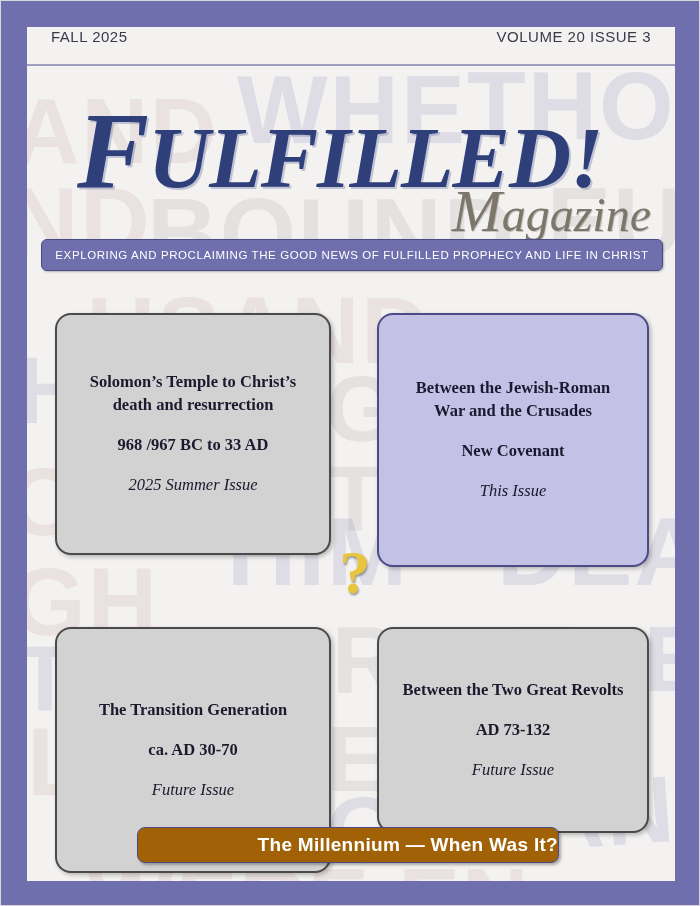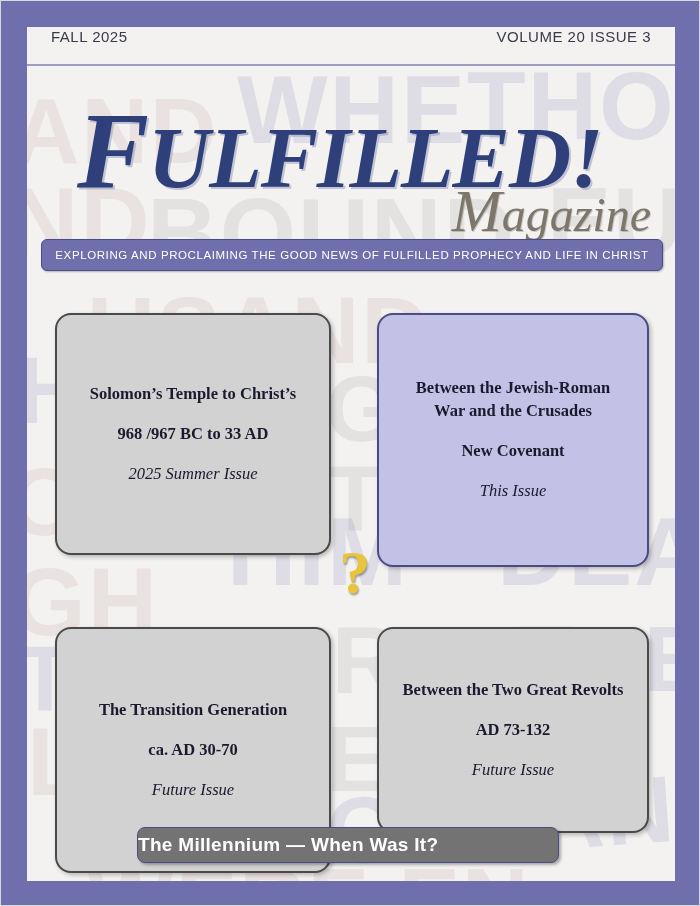--- a/index.html
+++ b/index.html
@@ -216,26 +216,26 @@
     text-shadow: 1px 2px 2px rgba(0,0,0,0.35);
     line-height: 1;
   }
   
   .banner {
     position: absolute;
     left: 110px;
     top: 800px;
     width: 420px;
     height: 34px;
-    background: #737373;
+    background: #a16207;
     border: 1px solid #4b4b86;
     border-radius: 8px;
     display: flex;
     align-items: center;
-    justify-content: flex-start;
+    justify-content: flex-end;
     box-shadow: 2px 2px 3px rgba(0,0,0,0.3);
   }
   .banner span {
     color: #ffffff;
     font-family: "Liberation Sans", sans-serif;
     font-weight: bold;
     font-size: 19px;
     letter-spacing: 0.3px;
   }
 </style>
@@ -286,20 +286,21 @@
     </div>
 
     <div class="tagline">
       <span>Exploring and proclaiming the good news of fulfilled prophecy and life in Christ</span>
     </div>
 
     <div class="cards">
 
       <div class="card gray" id="card-summer">
         <p class="card-line">Solomon’s Temple to Christ’s</p>
+        <p class="card-line">death and resurrection</p>
         <div class="card-gap"></div>
         <p class="card-line">968 /967 BC to 33 AD</p>
         <div class="card-gap"></div>
         <p class="card-line italic">2025 Summer Issue</p>
       </div>
 
       <div class="card highlight" id="card-this">
         <p class="card-line">Between the Jewish-Roman</p>
         <p class="card-line">War and the Crusades</p>
         <div class="card-gap"></div>

